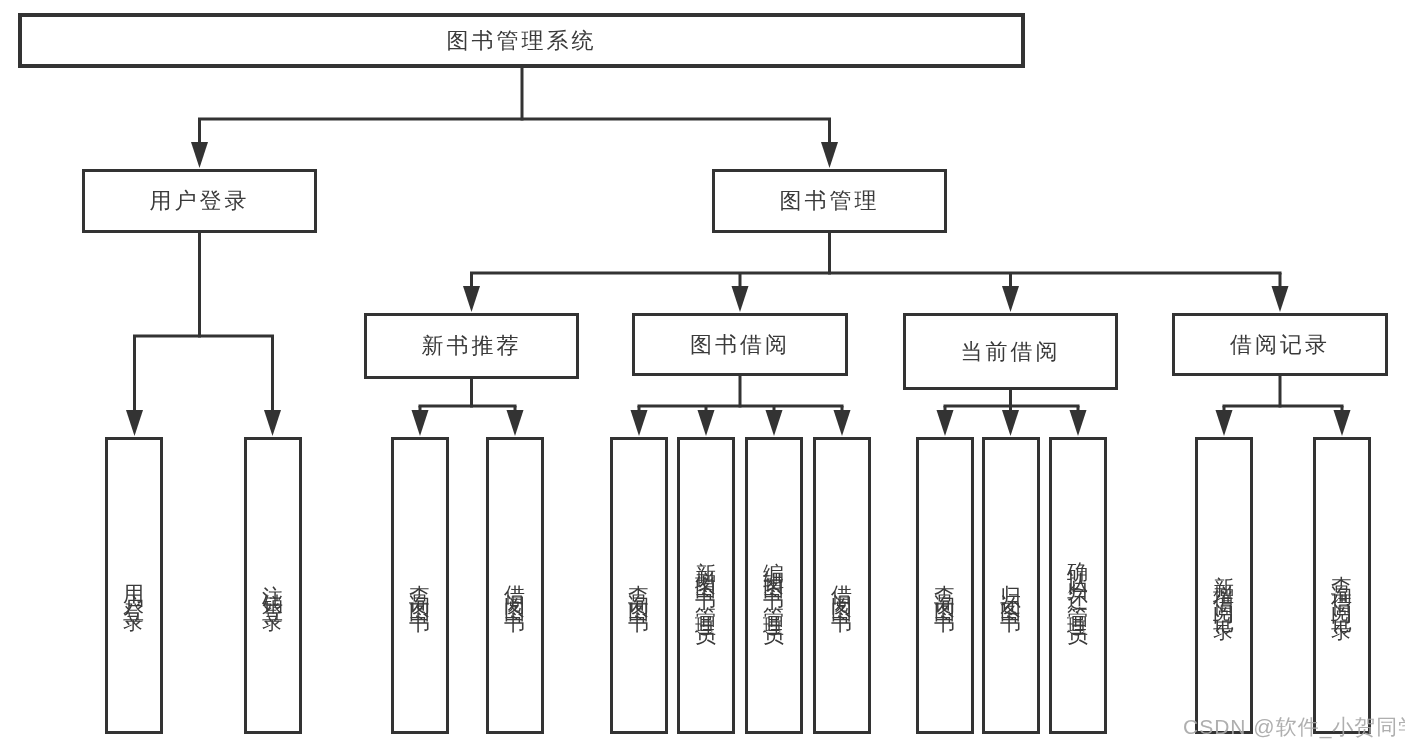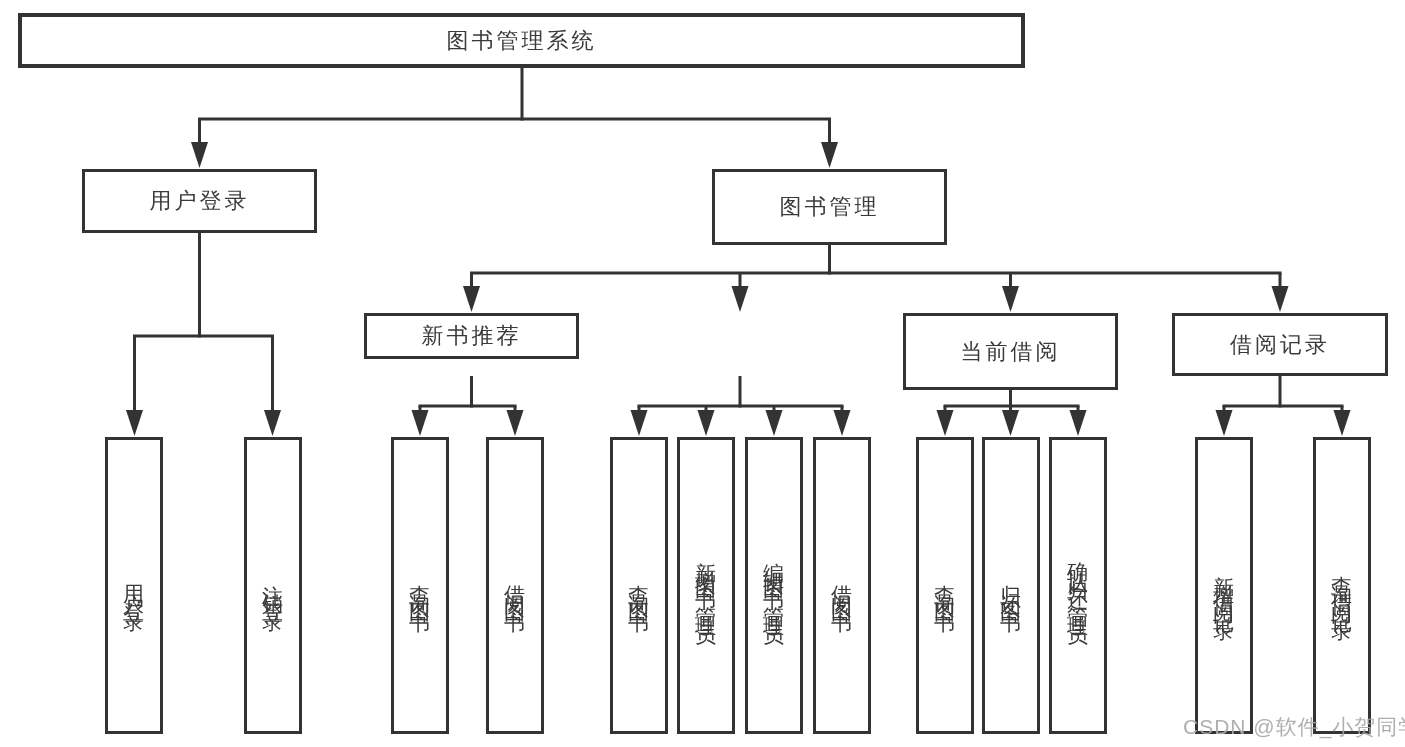--- a/index.html
+++ b/index.html
@@ -141,26 +141,29 @@
     </g>
   </svg>
 
   <div class="hbox root" style="left:18px; top:13px; width:1007px; height:55px;">
     <span>图书管理系统</span>
   </div>
 
   <div class="hbox" style="left:82px; top:169px; width:235px; height:64px;">
     <span>用户登录</span>
   </div>
-  <div class="hbox" style="left:712px; top:169px; width:235px; height:76px;">
+  <div class="hbox" style="left:712px; top:169px; width:235px; height:64px;">
     <span>图书管理</span>
   </div>
 
-  <div class="hbox" style="left:364px; top:313px; width:215px; height:46px;">
+  <div class="hbox" style="left:364px; top:313px; width:215px; height:66px;">
     <span>新书推荐</span>
+  </div>
+  <div class="hbox" style="left:632px; top:313px; width:216px; height:63px;">
+    <span>图书借阅</span>
   </div>
   <div class="hbox" style="left:903px; top:313px; width:215px; height:77px;">
     <span>当前借阅</span>
   </div>
   <div class="hbox" style="left:1172px; top:313px; width:216px; height:63px;">
     <span>借阅记录</span>
   </div>
 
   <div class="vbox" style="left:105px;">
     <span>用户登录</span>

